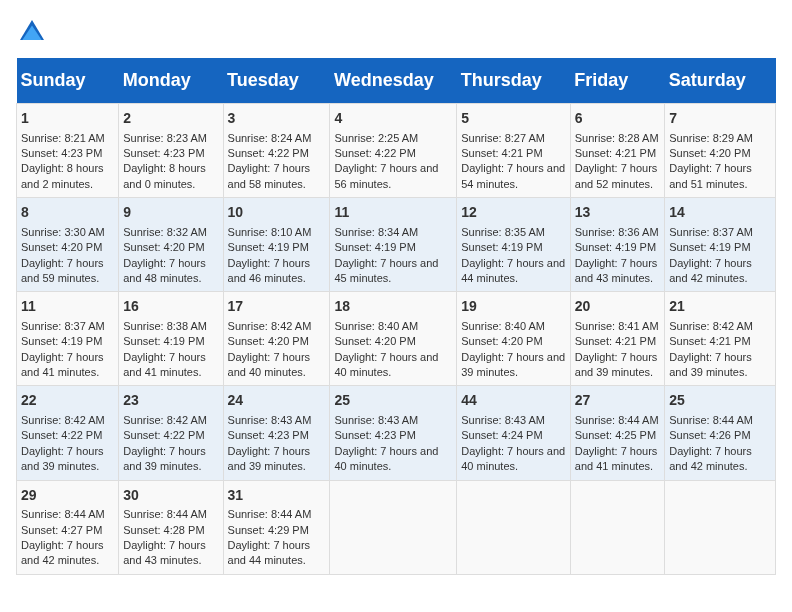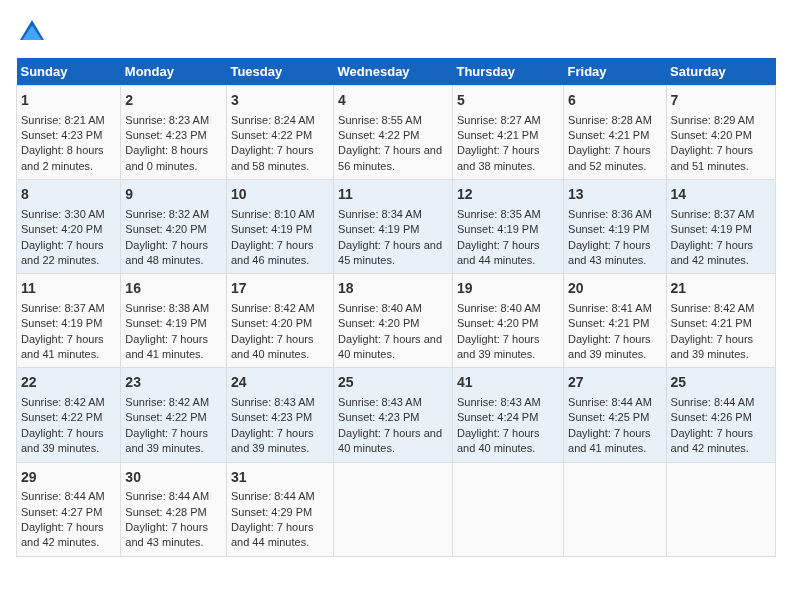--- a/index.html
+++ b/index.html
@@ -47,23 +47,23 @@
       color: #555;
     }
     table {
       width: 100%;
       border-collapse: collapse;
       font-size: 11px;
     }
     thead tr th {
       background-color: #1565C0;
       color: #fff;
-      padding: 6px 4px;
+      padding: 12px 4px;
       text-align: left;
-      font-size: 13px;
+      font-size: 18px;
       font-weight: bold;
     }
     tbody tr td {
       vertical-align: top;
       padding: 5px 4px;
       border: 1px solid #ddd;
       color: #333;
       line-height: 1.4;
     }
     tbody tr:nth-child(odd) td {
@@ -129,49 +129,49 @@
           <div>Daylight: 8 hours and 0 minutes.</div>
         </td>
         <td>
           <span class="day-num">3</span>
           <div>Sunrise: 8:24 AM</div>
           <div>Sunset: 4:22 PM</div>
           <div>Daylight: 7 hours and 58 minutes.</div>
         </td>
         <td>
           <span class="day-num">4</span>
-          <div>Sunrise: 8:55 AM</div>
+          <div>Sunrise: 2:25 AM</div>
           <div>Sunset: 4:22 PM</div>
           <div>Daylight: 7 hours and 56 minutes.</div>
         </td>
         <td>
           <span class="day-num">5</span>
           <div>Sunrise: 8:27 AM</div>
           <div>Sunset: 4:21 PM</div>
-          <div>Daylight: 7 hours and 38 minutes.</div>
+          <div>Daylight: 7 hours and 54 minutes.</div>
         </td>
         <td>
           <span class="day-num">6</span>
           <div>Sunrise: 8:28 AM</div>
           <div>Sunset: 4:21 PM</div>
           <div>Daylight: 7 hours and 52 minutes.</div>
         </td>
         <td>
           <span class="day-num">7</span>
           <div>Sunrise: 8:29 AM</div>
           <div>Sunset: 4:20 PM</div>
           <div>Daylight: 7 hours and 51 minutes.</div>
         </td>
       </tr>
       <tr>
         <td>
           <span class="day-num">8</span>
           <div>Sunrise: 3:30 AM</div>
           <div>Sunset: 4:20 PM</div>
-          <div>Daylight: 7 hours and 22 minutes.</div>
+          <div>Daylight: 7 hours and 59 minutes.</div>
         </td>
         <td>
           <span class="day-num">9</span>
           <div>Sunrise: 8:32 AM</div>
           <div>Sunset: 4:20 PM</div>
           <div>Daylight: 7 hours and 48 minutes.</div>
         </td>
         <td>
           <span class="day-num">10</span>
           <div>Sunrise: 8:10 AM</div>
@@ -266,21 +266,21 @@
           <div>Sunset: 4:23 PM</div>
           <div>Daylight: 7 hours and 39 minutes.</div>
         </td>
         <td>
           <span class="day-num">25</span>
           <div>Sunrise: 8:43 AM</div>
           <div>Sunset: 4:23 PM</div>
           <div>Daylight: 7 hours and 40 minutes.</div>
         </td>
         <td>
-          <span class="day-num">41</span>
+          <span class="day-num">44</span>
           <div>Sunrise: 8:43 AM</div>
           <div>Sunset: 4:24 PM</div>
           <div>Daylight: 7 hours and 40 minutes.</div>
         </td>
         <td>
           <span class="day-num">27</span>
           <div>Sunrise: 8:44 AM</div>
           <div>Sunset: 4:25 PM</div>
           <div>Daylight: 7 hours and 41 minutes.</div>
         </td>

